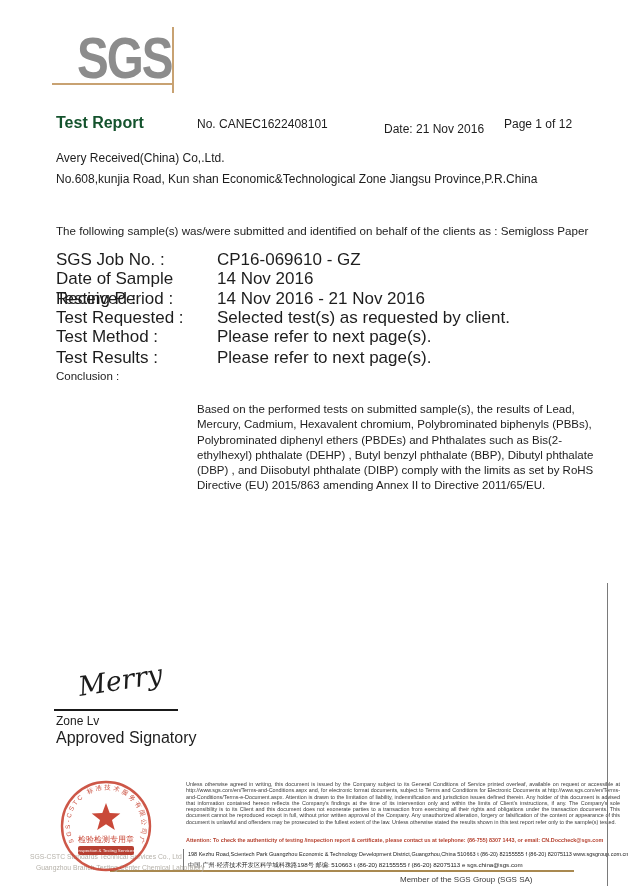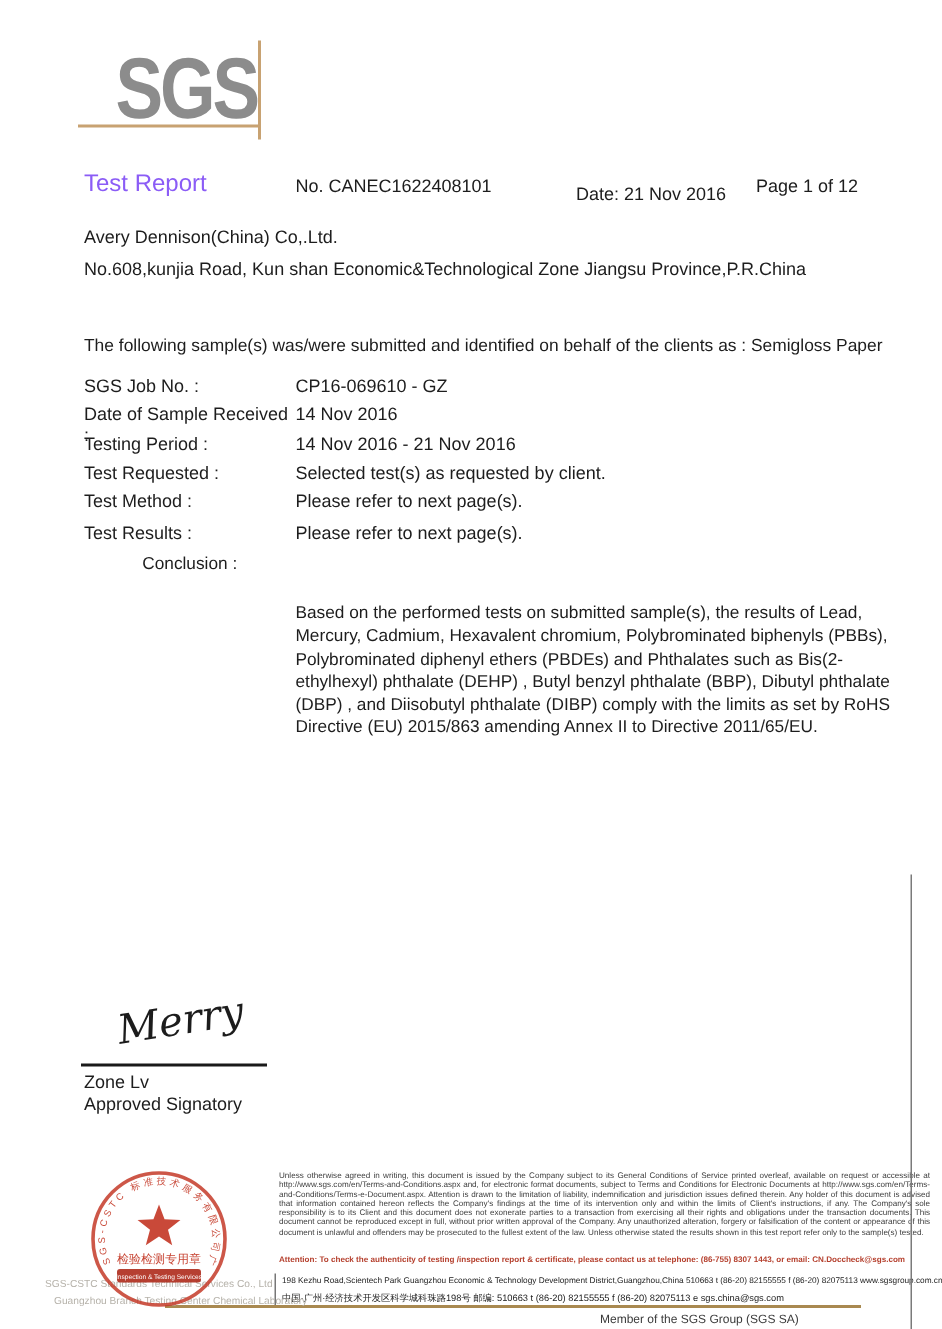--- a/index.html
+++ b/index.html
@@ -12,42 +12,42 @@
   
   .logo-text {
     position:absolute; left:77px; top:30px;
     font-size:70px; font-weight:bold; line-height:1;
     color:#8c8c8c; letter-spacing:-3px;
     transform:scale(0.68,0.82); transform-origin:left top;
   }
   .logo-hline { position:absolute; left:52px; top:83px; width:122px; height:2px; background:#c8a272; }
   .logo-vline { position:absolute; left:172px; top:27px; width:2px; height:66px; background:#c8a272; }
   
-  .hdr-title { position:absolute; left:56px; top:114px; font-size:16px; font-weight:normal; color:#8b5cf6; }
+  .hdr-title { position:absolute; left:56px; top:114px; font-size:16px; font-weight:bold; color:#14532d; }
   .hdr-no    { position:absolute; left:197px; top:117px; font-size:12px; }
   .hdr-date  { position:absolute; left:384px; top:122px; font-size:12px; }
   .hdr-page  { position:absolute; left:504px; top:117px; font-size:12px; }
   
   .client { position:absolute; left:56px; top:148px; font-size:12px; line-height:20.5px; }
   .intro  { position:absolute; left:56px; top:224px; font-size:11.6px; }
   
   .fields { position:absolute; left:56px; top:250px; width:540px; }
-  .frow { display:flex; height:19.3px; font-size:12px; }
+  .frow { display:flex; height:19.3px; font-size:17px; }
   .frow .lbl { width:141px; flex:none; }
-  .frow .val { flex:1; }
+  .frow .val { flex:1;margin-left:20px; }
   .frow.gap  { margin-top:1.5px; }
   .crow { display:flex; margin-top:3px; font-size:11.5px; }
-  .crow .lbl { width:141px; flex:none;text-align:center; }
+  .crow .lbl { width:141px; flex:none; }
   .crow .val { width:399px; line-height:15.2px;margin-top:32px; }
   
   .signed { position:absolute; left:56px; top:596px; font-size:11.6px; line-height:14.3px; }
   .sig-svg { position:absolute; left:74px; top:664px; }
   .sig-line { position:absolute; left:54px; top:709px; width:124px; height:2px; background:#1a1a1a; }
   .sig-name { position:absolute; left:56px; top:714px; font-size:12px; }
-  .sig-title{ position:absolute; left:56px; top:729px; font-size:12px; }
+  .sig-title{ position:absolute; left:56px; top:729px; font-size:16px; }
   
   .stamp { position:absolute; left:58px; top:778px; z-index:2; }
   .co-lines { position:absolute; left:30px; top:851px; z-index:1;
               font-size:6.8px; line-height:11px; color:#b6b2aa; white-space:nowrap; }
   .legal { position:absolute; left:186px; top:781px; width:434px;
            font-size:5.4px; line-height:6.25px; color:#3c3c3c; text-align:justify; }
   .attention { position:absolute; left:186px; top:837px; width:434px;
            font-size:5.4px; line-height:6px; color:#b5402e; font-weight:bold; }
   .addr-divider { position:absolute; left:183px; top:849px; width:1px; height:23px; background:#777; }
   .addr-en { position:absolute; left:188px; top:851px; width:438px; font-size:5.5px; color:#222; white-space:nowrap; }
@@ -65,21 +65,21 @@
   <div class="logo-hline"></div>
   <div class="logo-vline"></div>
   <div class="logo-text">SGS</div>
 
   <div class="hdr-title">Test Report</div>
   <div class="hdr-no">No. CANEC1622408101</div>
   <div class="hdr-date">Date: 21 Nov 2016</div>
   <div class="hdr-page">Page 1 of 12</div>
 
   <div class="client">
-    <div>Avery Dennison(China) Co,.Ltd.</div>
+    <div>Avery Received(China) Co,.Ltd.</div>
     <div>No.608,kunjia Road, Kun shan Economic&amp;Technological Zone Jiangsu Province,P.R.China</div>
   </div>
   <div class="intro">The following sample(s) was/were submitted and identified on behalf of the clients as : Semigloss Paper</div>
 
   <div class="fields">
     <div class="frow">
       <span class="lbl">SGS Job No. :</span>
       <span class="val">CP16-069610 - GZ</span>
     </div>
     <div class="frow">

